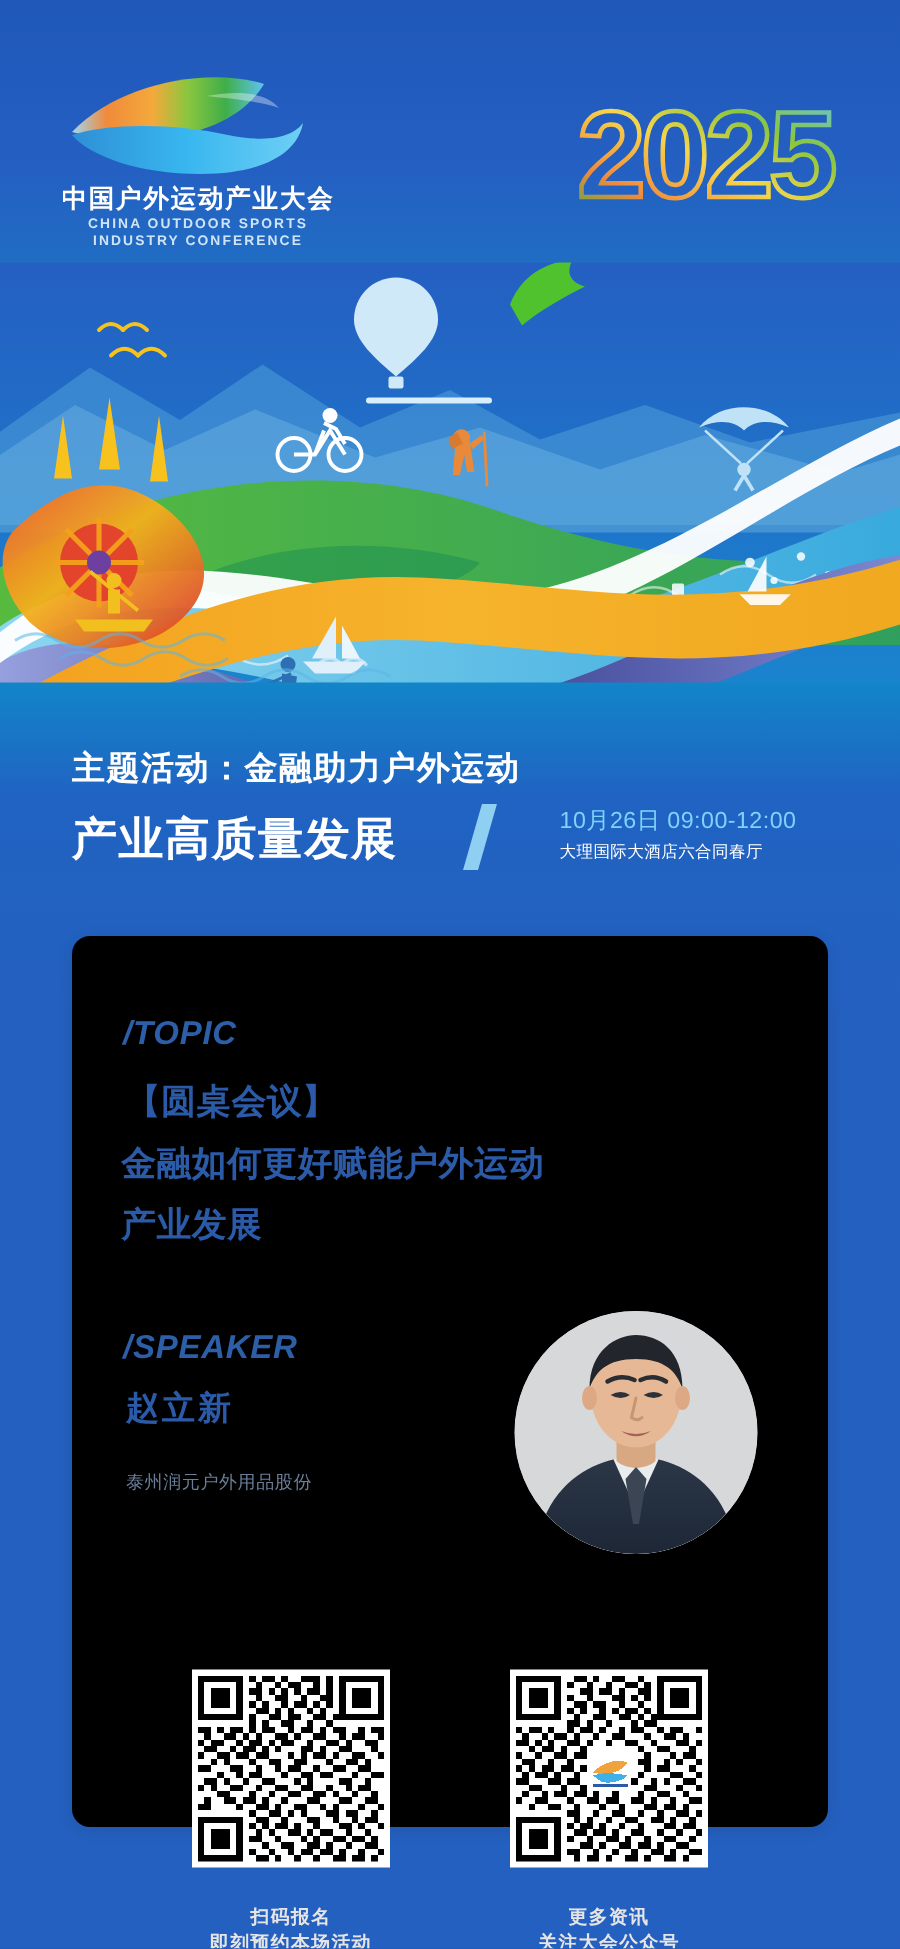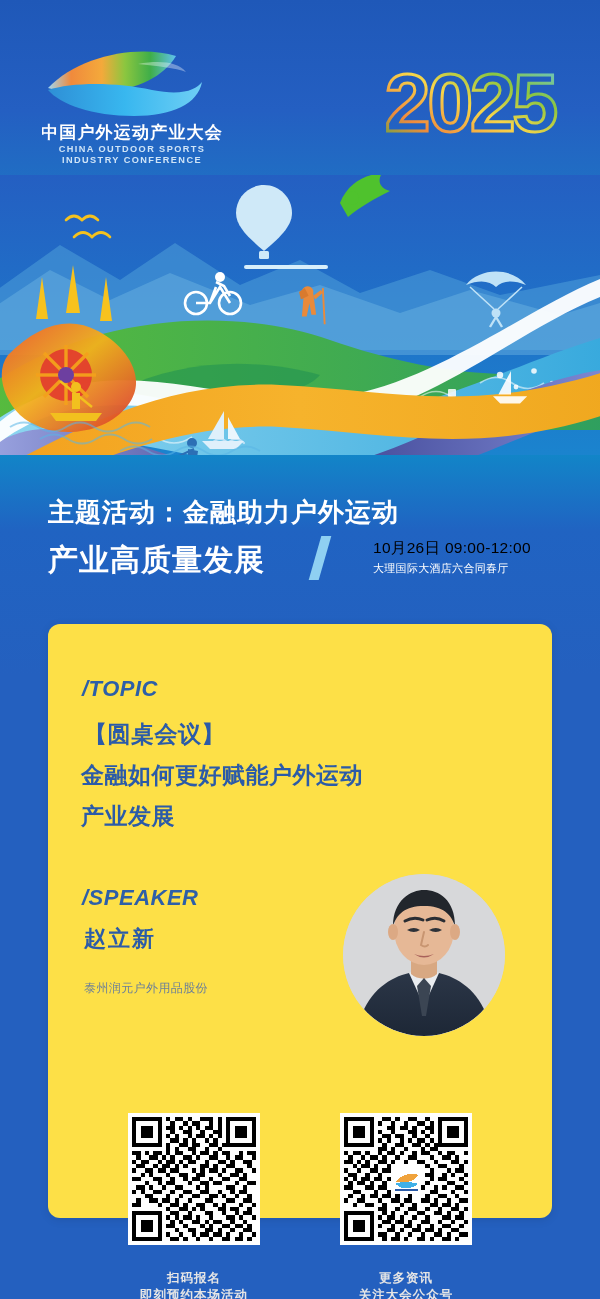--- a/index.html
+++ b/index.html
@@ -28,48 +28,48 @@
   
   .year{position:absolute;left:382px;top:45px;width:180px;height:110px;}
   
   .illus{position:absolute;left:0;top:175px;width:600px;height:300px;}
   
   .headline{
     position:absolute;left:48px;top:492px;width:520px;
     color:#ffffff;
   }
   .hl-line1{
-    font-size:26px;font-weight:bold;letter-spacing:1px;
+    font-size:22px;font-weight:bold;letter-spacing:1px;
     line-height:40px;white-space:nowrap;
   }
   .hl-row{display:flex;align-items:flex-end;margin-top:4px;gap:36px;}
   .hl-line2{
     font-size:30px;font-weight:bold;letter-spacing:1px;
     line-height:40px;white-space:nowrap;
   }
   .slash{
     width:10px;height:44px;margin:0 12px 0 14px;
     background:#8fd0f2;
     transform:skewX(-16deg);
     flex:none;
   }
   .meta{padding-bottom:1px;}
   .meta .m1{
-    font-size:15.5px;color:#000000;line-height:20px;letter-spacing:.3px;
+    font-size:15.5px;color:#7dd3fc;line-height:20px;letter-spacing:.3px;
     white-space:nowrap;
     text-align:right;
   }
   .meta .m2{
     font-size:11px;color:#ffffff;line-height:21px;letter-spacing:.3px;
     white-space:nowrap;
   }
   
   .card{
     position:absolute;left:48px;top:624px;width:504px;height:594px;
-    background:#fde047;border-radius:12px;
+    background:#000000;border-radius:12px;
     box-shadow:0 2px 10px rgba(0,0,0,.10);
   }
   .kicker{
     position:absolute;font-size:22px;font-weight:bold;
     color:#2d5fa8;letter-spacing:.5px;font-style:italic;
   }
   .kicker.topic{left:34px;top:52px;}
   .kicker.speaker{left:34px;top:261px;}
   .topic-body{
     position:absolute;left:33px;top:90px;width:450px;

